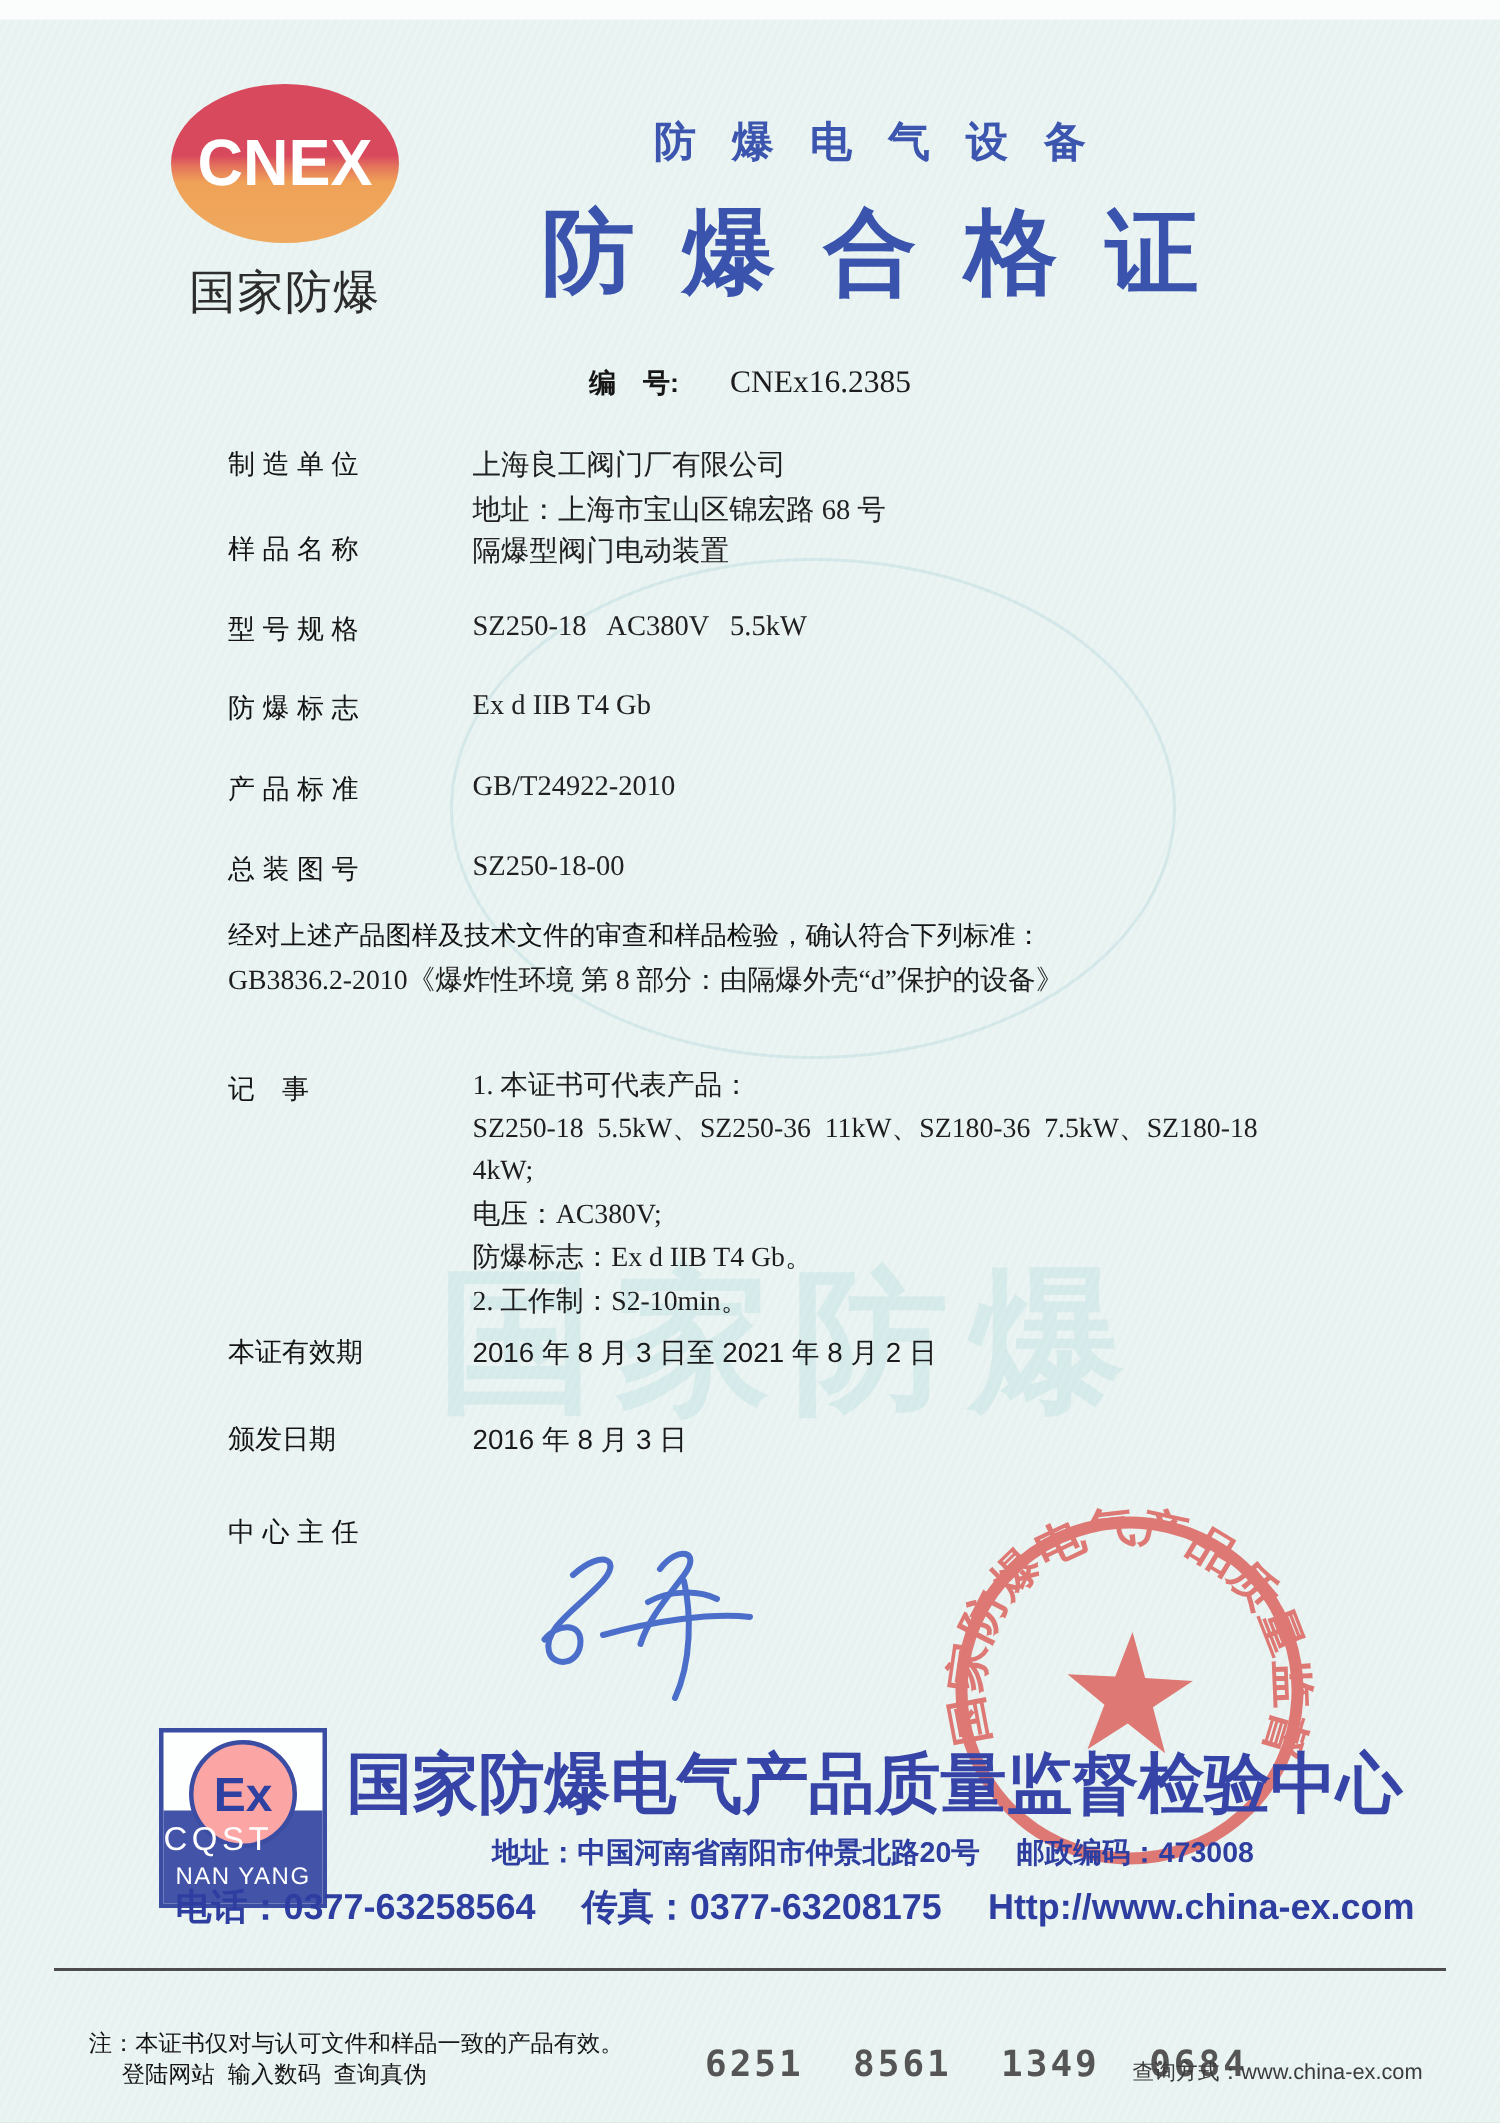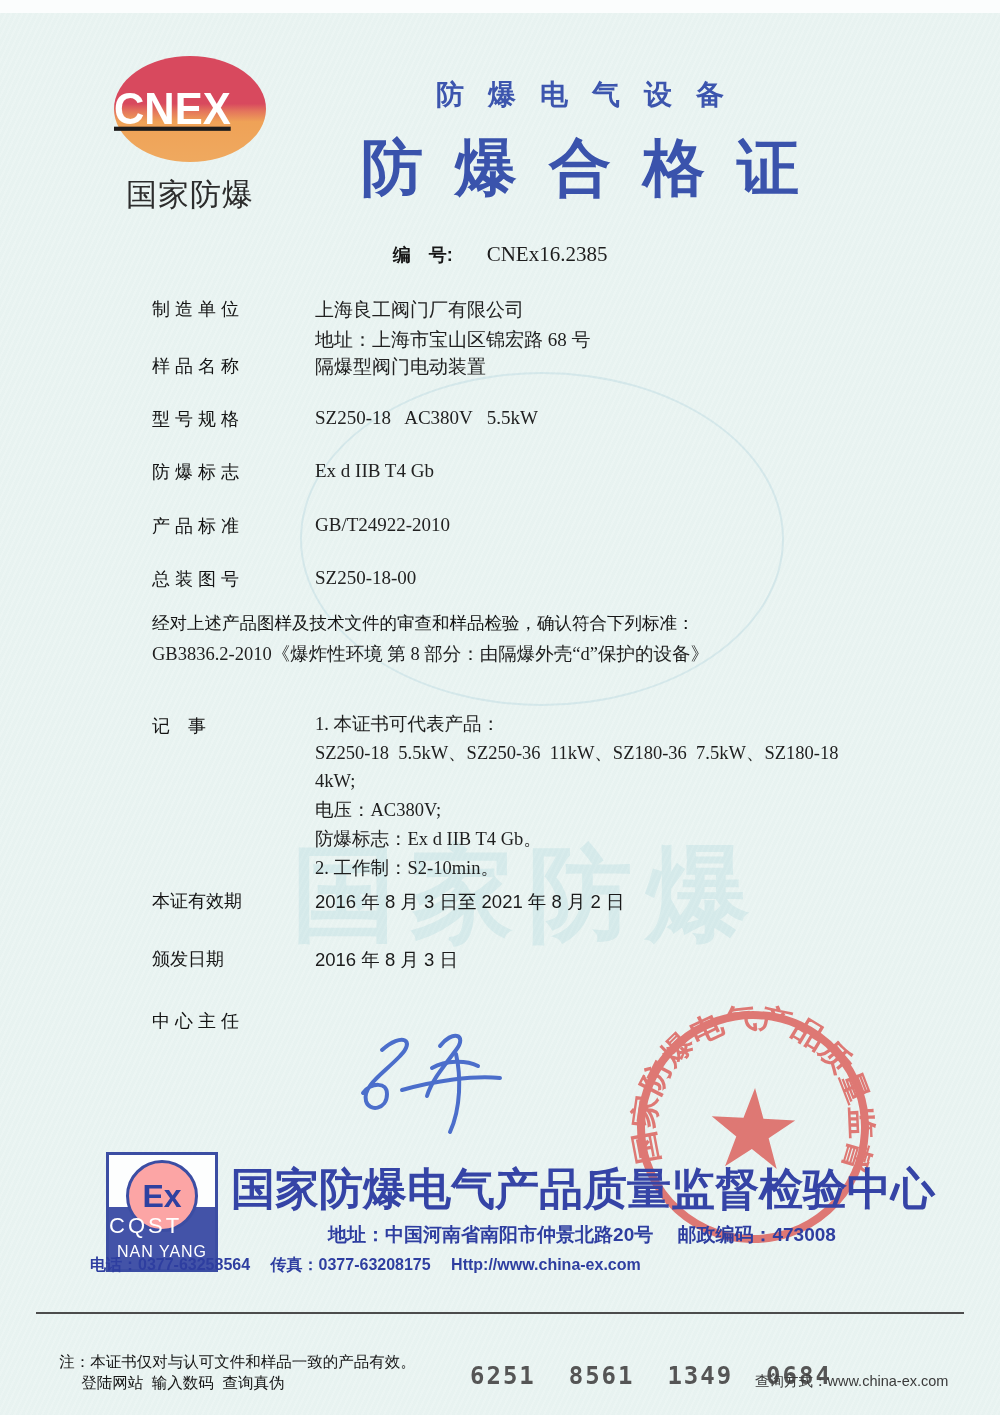--- a/index.html
+++ b/index.html
@@ -15,21 +15,21 @@
   
   .wm-ellipse{position:absolute;left:300px;top:372px;width:480px;height:330px;
     border:2px solid rgba(130,185,205,.20);border-radius:50%;}
   .wm-text{position:absolute;left:292px;top:826px;font-size:104px;font-weight:bold;
     letter-spacing:14px;color:rgba(140,198,212,.20);font-family:"Liberation Sans",sans-serif;white-space:pre;}
 
   
   .cnex-logo{position:absolute;left:110px;top:56px;width:160px;text-align:center;}
   .cnex-oval{width:152px;height:106px;margin:0 auto;border-radius:50%;
     background:linear-gradient(180deg,#d8495e 0%,#d8495e 45%,#e4745c 52%,#efa257 62%,#efa95f 100%);
-    display:flex;align-items:center;text-decoration:underline;}
+    display:flex;align-items:center;justify-content:center;}
   .cnex-oval span{color:#fff;font-family:"Liberation Sans",sans-serif;font-weight:800;
     font-size:42px;letter-spacing:0;transform:scaleY(1.04);}
   .cnex-caption{margin-top:12px;font-family:"Liberation Sans",sans-serif;font-size:31px;color:#2c2c2c;letter-spacing:1px;}
 
   .head-block{position:absolute;left:250px;top:76px;width:660px;text-align:center;}
   .head-sub{font-family:"Liberation Sans",sans-serif;font-weight:bold;color:#3c55ae;
     font-size:28px;letter-spacing:24px;padding-left:24px;}
   .head-title{font-family:"Liberation Sans",sans-serif;font-weight:bold;color:#3a53ac;
     font-size:62px;letter-spacing:32px;padding-left:32px;margin-top:12px;}
 
@@ -78,21 +78,21 @@
     font-family:"Liberation Sans",sans-serif;font-size:22px;letter-spacing:3px;z-index:3;}
   .cqst-city{position:absolute;left:0;right:0;bottom:8px;text-align:center;color:#fff;
     font-family:"Liberation Sans",sans-serif;font-size:16px;letter-spacing:1px;z-index:3;}
 
   .org-name{position:absolute;left:230px;top:1160px;width:706px;text-align:center;
     font-weight:bold;font-size:44px;color:#3544a6;letter-spacing:0px;white-space:nowrap;
     font-family:"Liberation Serif",serif;}
   .org-line{position:absolute;font-family:"Liberation Sans",sans-serif;font-weight:bold;
     color:#2e3ea0;white-space:pre;}
   .org-addr{left:232px;top:1222px;width:700px;text-align:center;font-size:19px;}
-  .org-tel{left:90px;top:1255px;width:880px;text-align:left;font-size:16px;}
+  .org-tel{left:90px;top:1255px;width:880px;text-align:center;font-size:24px;}
 
   
   .sep{position:absolute;left:36px;top:1312px;width:928px;height:2px;background:#4c4c4c;}
   .foot-note{position:absolute;left:42px;top:1334px;font-family:"Liberation Sans",sans-serif;
     font-size:15.5px;color:#151515;font-weight:500;white-space:pre;}
   .foot-code{position:absolute;left:470px;top:1362px;font-family:"DejaVu Sans Mono",monospace;
     font-size:24px;font-weight:bold;color:#555;letter-spacing:2px;white-space:pre;}
   .foot-query{position:absolute;left:755px;top:1372px;font-family:"Liberation Sans",sans-serif;
     font-size:14.5px;color:#3a3a3a;white-space:pre;}
 </style>

